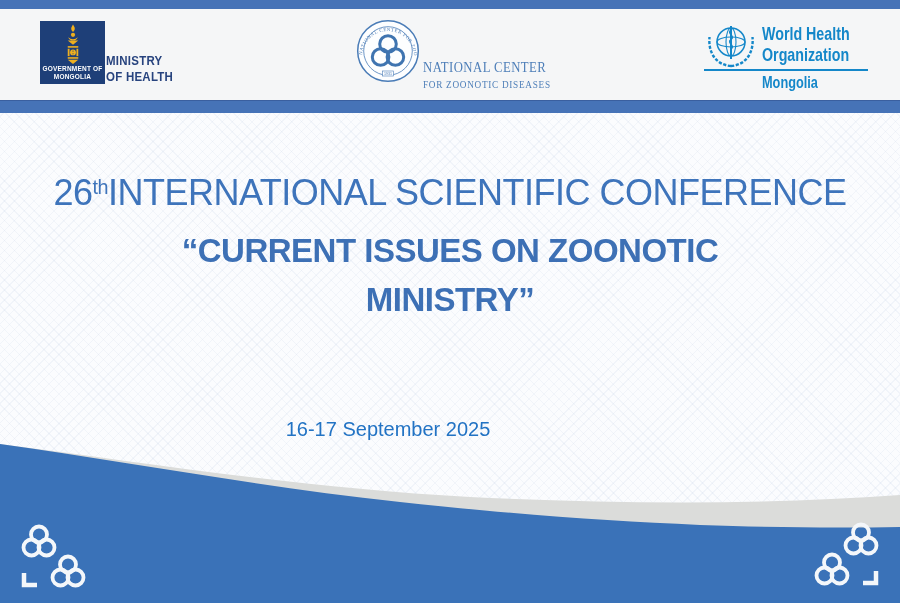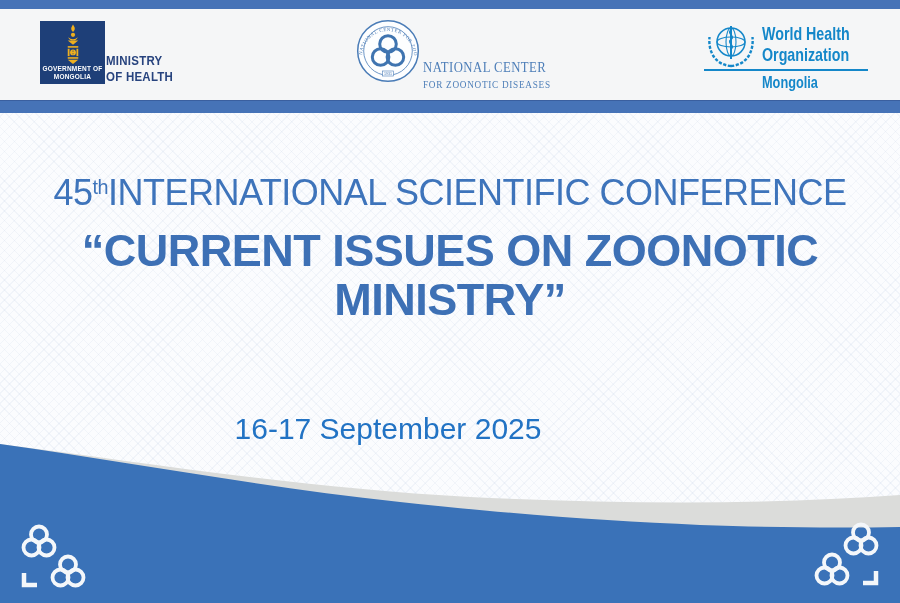--- a/index.html
+++ b/index.html
@@ -29,22 +29,22 @@
   
   .who-emblem{position:absolute;left:705px;top:22px;}
   .who-name{position:absolute;left:762px;top:23px;color:#1487c9;font-weight:bold;font-size:19px;line-height:21px;transform:scaleX(0.75);transform-origin:left top;white-space:nowrap;}
   .who-line{position:absolute;left:704px;top:69px;width:164px;height:2.4px;background:#1487c9;}
   .who-region{position:absolute;left:762px;top:73px;color:#1487c9;font-weight:bold;font-size:17px;transform:scaleX(0.75);transform-origin:left top;white-space:nowrap;}
 
   
   .conf-title{position:absolute;left:0;top:172px;width:900px;text-align:center;color:#3e74bb;font-size:36px;letter-spacing:-0.5px;white-space:nowrap;}
   .conf-title sup{font-size:0.55em;position:relative;top:-0.55em;vertical-align:baseline;}
   .conf-title .rest{}
-  .theme-title{position:absolute;left:0;top:226px;width:900px;text-align:center;color:#3d70b5;font-size:45px;font-weight:bold;line-height:49px;letter-spacing:-0.5px;}
-  .event-when{position:absolute;left:0;top:414px;width:776px;text-align:center;color:#2273c4;font-size:30px;line-height:30px;}
+  .theme-title{position:absolute;left:0;top:226px;width:900px;text-align:center;color:#3d70b5;font-size:33px;font-weight:bold;line-height:49px;letter-spacing:-0.5px;}
+  .event-when{position:absolute;left:0;top:414px;width:776px;text-align:center;color:#2273c4;font-size:20px;line-height:30px;}
 
   .footer-svg{position:absolute;left:0;top:440px;}
 </style>
 </head>
 <body>
 
 <div class="poster">
 
   <div class="main-area"></div>
   <div class="top-bar"></div>
@@ -113,21 +113,21 @@
       <path d="M26,8 c-5,3 5,6.5 0,9.5 c-5,3 5,6.5 0,9.5" stroke-width="1.3"></path>
     </g>
   </svg>
   <div class="who-name">
     <div>World Health</div>
     <div>Organization</div>
   </div>
   <div class="who-line"></div>
   <div class="who-region">Mongolia</div>
 
-  <div class="conf-title"><span>45</span><sup>th</sup><span class="rest">INTERNATIONAL SCIENTIFIC CONFERENCE</span></div>
+  <div class="conf-title"><span>26</span><sup>th</sup><span class="rest">INTERNATIONAL SCIENTIFIC CONFERENCE</span></div>
 
   <div class="theme-title">
     <div>“CURRENT ISSUES ON ZOONOTIC</div>
     <div>MINISTRY”</div>
   </div>
 
   <div class="event-when">
     <div>16-17 September 2025</div>
   </div>
 

